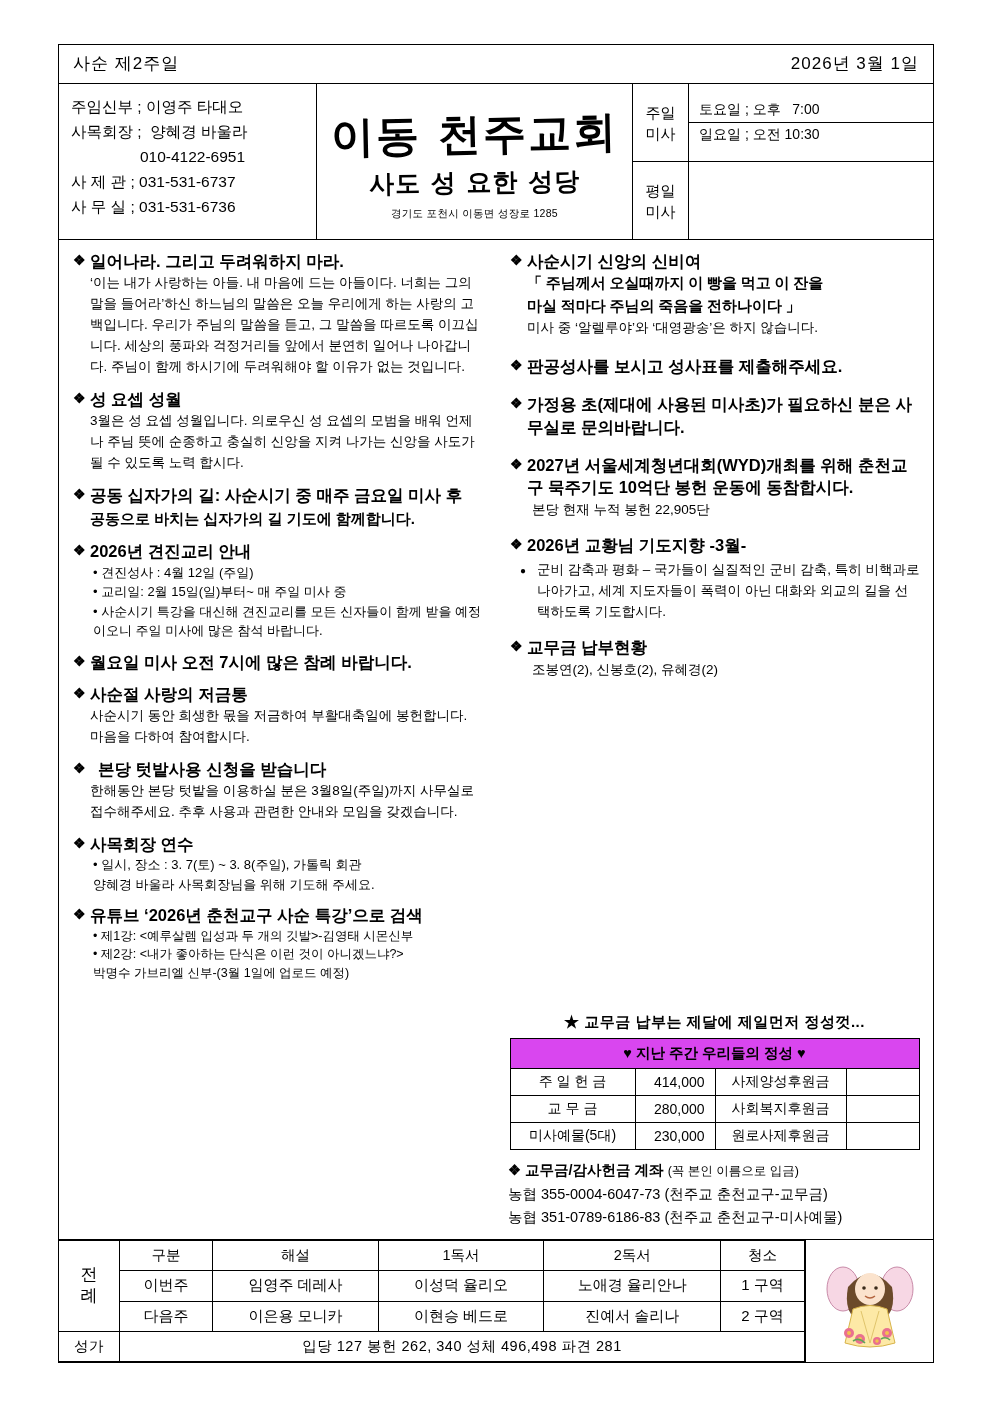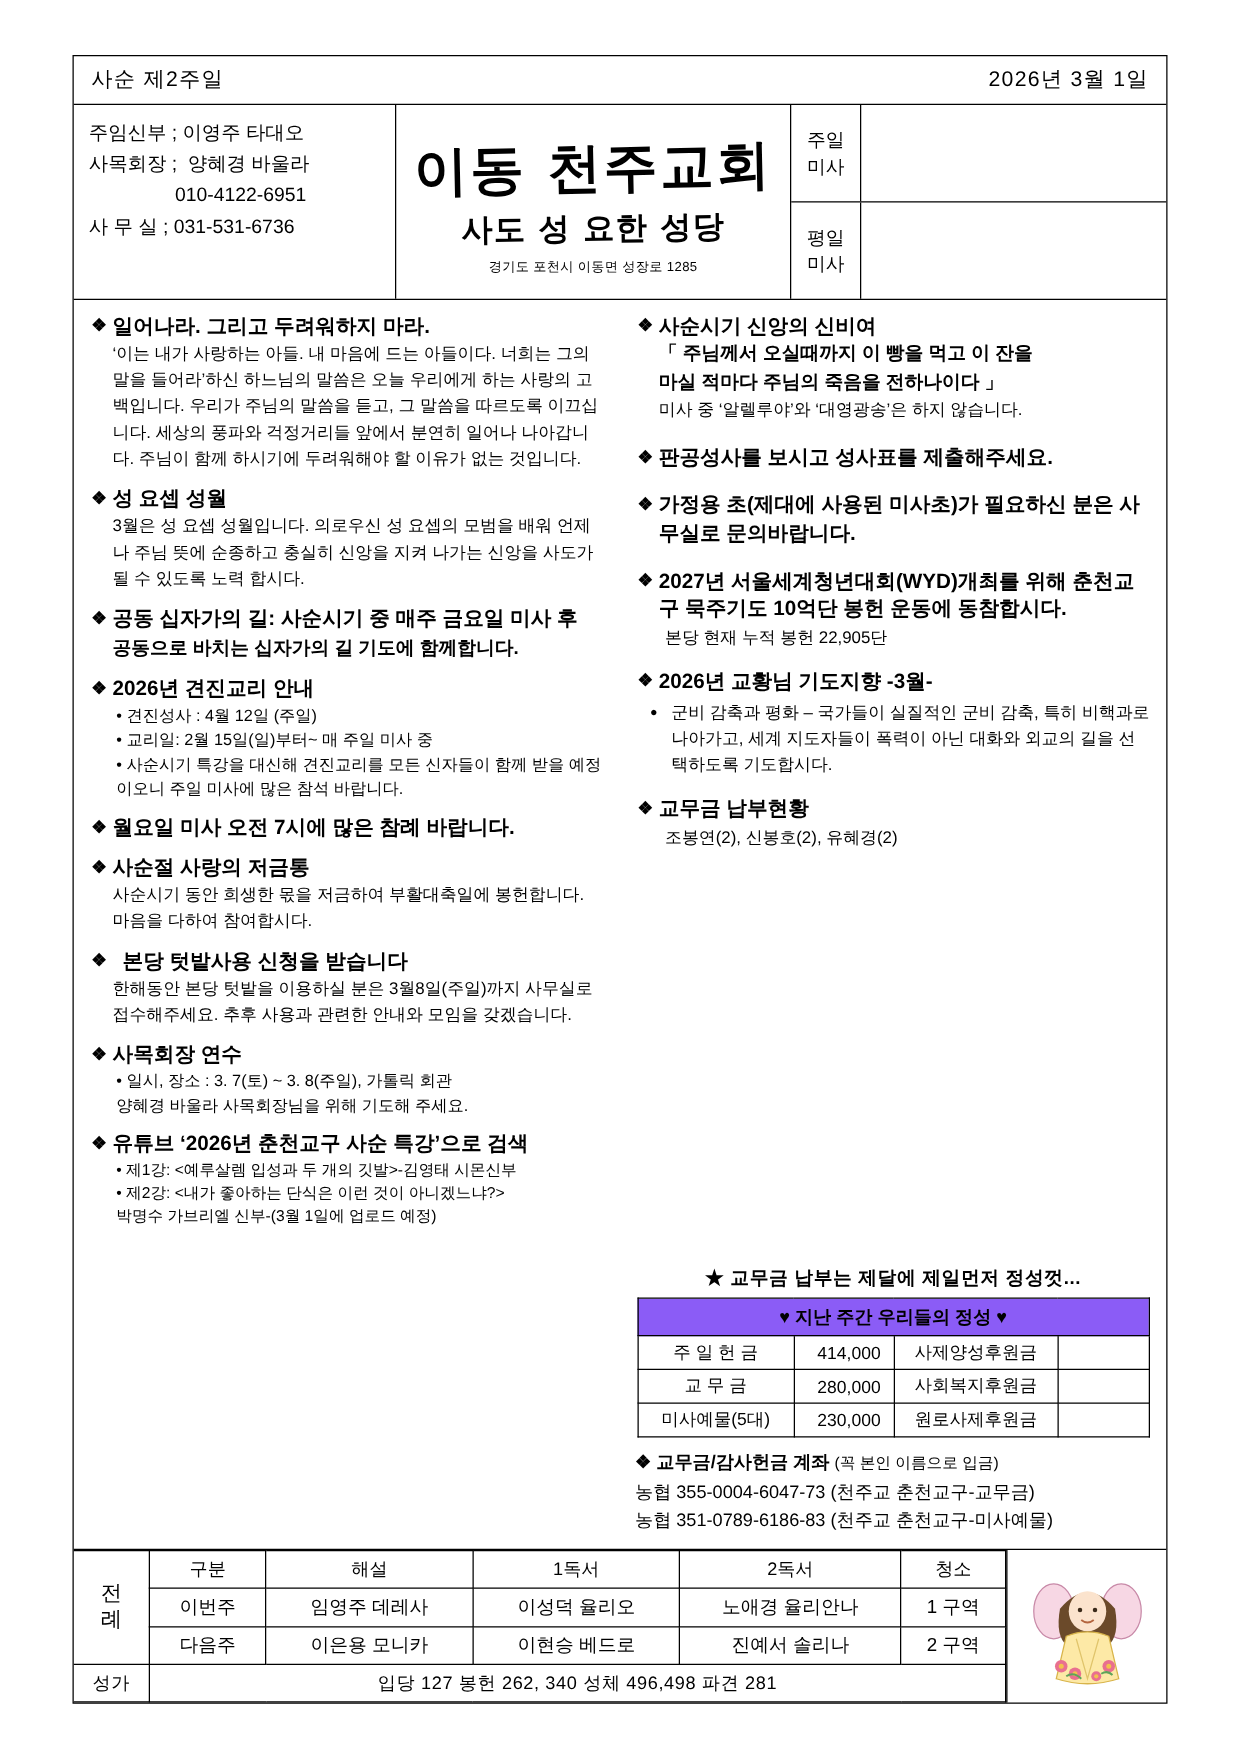--- a/index.html
+++ b/index.html
@@ -167,20 +167,21 @@
     line-height: 1.5;
     padding-left: 20px;
   }
   .sub .li { white-space: normal; }
   .small { font-size: 12.5px; }
   .quote {
     font-size: 15px;
     font-weight: bold;
     line-height: 1.5;
     padding-left: 17px;
+    font-family: Liberation Serif, serif;
   }
 
   
   .offering-note {
     font-size: 15px;
     font-weight: bold;
     text-align: center;
     margin: 2px 0 6px 0;
     letter-spacing: 0.5px;
   }
@@ -190,21 +191,21 @@
     margin: 0 auto;
     border: 1.5px solid #000;
   }
   .offer-table td, .offer-table th {
     border: 1px solid #000;
     font-size: 14px;
     padding: 4px 6px;
     text-align: center;
   }
   .offer-table .title-row td {
-    background: #8b5cf6;
+    background: #d946ef;
     font-weight: bold;
     font-size: 14.5px;
     padding: 5px;
   }
   .offer-table .amt { text-align: right; padding-right: 10px; }
   .offer-table .lbl { width: 112px; }
   .offer-table .rlbl { width: 118px; }
   .offer-table .blank { width: 60px; }
 
   .acct {
@@ -259,33 +260,38 @@
     <div class="hdr-top">
       <div class="left">사순 제2주일</div>
       <div class="right">2026년 3월 1일</div>
     </div>
 
     <div class="hdr-mid">
       <div class="hdr-contact">
         <div class="row">주임신부 ; 이영주 타대오</div>
         <div class="row">사목회장 ;  양혜경 바울라</div>
         <div class="row">                010-4122-6951</div>
+        <div class="row">사 제 관 ; 031-531-6737</div>
         <div class="row">사 무 실 ; 031-531-6736</div>
       </div>
 
       <div class="hdr-title">
         <div class="logo-main">이동 천주교회</div>
         <div class="logo-sub">사도 성 요한 성당</div>
         <div class="logo-addr">경기도 포천시 이동면 성장로 1285</div>
       </div>
 
       <div class="hdr-mass">
         <div class="mass-block first">
           <div class="mass-label" style="white-space:pre-line;">주일
 미사</div>
+          <div class="mass-times two">
+            <div class="t">토요일 ; 오후   7:00</div>
+            <div class="t">일요일 ; 오전 10:30</div>
+          </div>
         </div>
         <div class="mass-block">
           <div class="mass-label" style="white-space:pre-line;">평일
 미사</div>
         </div>
       </div>
     </div>
 
     <div class="body-wrap">
 

